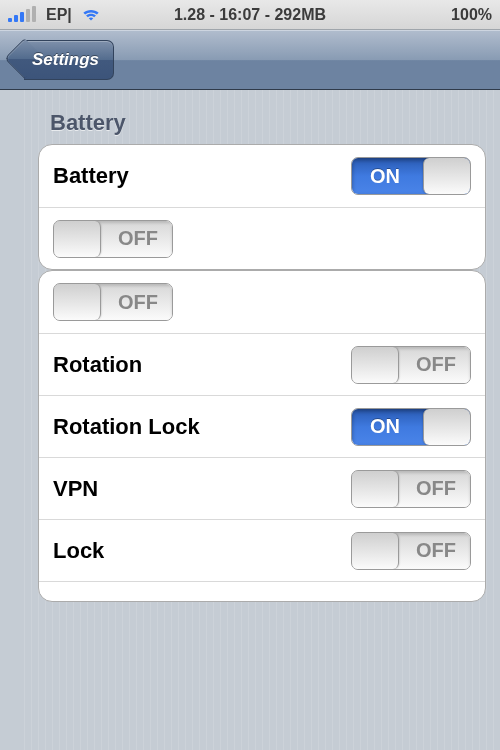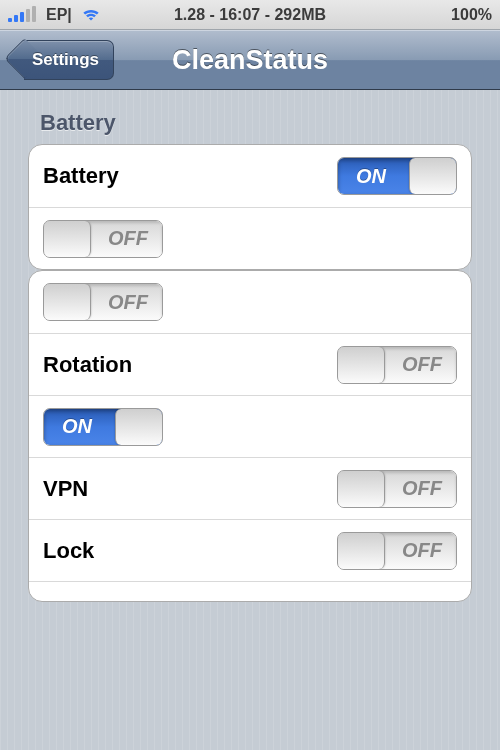--- a/index.html
+++ b/index.html
@@ -64,28 +64,29 @@
   position: absolute;
   left: -14px; top: 3px;
   width: 28px; height: 28px;
   background: linear-gradient(135deg, #7e90aa, #536c8e 50%, #41597e 51%, #3c547a);
   border: 1px solid #32435c;
   border-right: none; border-top: none;
   transform: rotate(45deg);
   border-radius: 4px 0 0 6px;
   box-shadow: inset 1px 0 0 rgba(255,255,255,0.15);
 }
-.back-button span { position: relative; z-index: 1; }
+.back-button span { position: relative; z-index: 1; font-style: italic; }
 
 .content {
   height: calc(750px - 30px - 60px);
   overflow-y: hidden;
   background: #c5ccd4;
   background-image: repeating-linear-gradient(90deg, rgba(255,255,255,0.12) 0 1px, transparent 1px 7px);
-  padding: 0 28px;
+  padding: 0 14px;
+  margin-left: 24px;
 }
 
 .group-header {
   color: #4c566a;
   font-size: 22px; font-weight: bold;
   text-shadow: 0 1px 0 rgba(255,255,255,0.6);
   padding: 20px 12px 8px;
 }
 
 .group {
@@ -106,21 +107,20 @@
 }
 
 .switch {
   width: 120px; height: 38px;
   border-radius: 7px;
   position: relative;
   overflow: hidden;
   border: 1px solid #9a9a9a;
   background: #fff;
   flex-shrink: 0;
-  font-style: italic;
 }
 .switch-track {
   position: absolute; top: 0; bottom: 0;
   width: 200%; display: flex;
   transition: none;
 }
 .switch[data-state="on"] .switch-track { left: 0; }
 .switch[data-state="off"] .switch-track { left: -100%; }
 .switch-on, .switch-off {
   width: 50%; height: 100%;
@@ -178,21 +178,20 @@
   <div class="status-center">1.28 - 16:07 - 292MB</div>
   <div class="status-right">
     <span>100%</span>
   </div>
 </div>
 
 <div class="nav-bar">
   <div class="back-button">
     <span>Settings</span>
   </div>
-  <div class="nav-title">CleanStatus</div>
 </div>
 
 <div class="content">
 
   <div class="group-header">Battery</div>
   <div class="group">
     <div class="row">
       <div class="row-label">Battery</div>
       <div class="switch" data-state="on">
         <div class="switch-track">
@@ -227,20 +226,21 @@
       <div class="row-label">Rotation</div>
       <div class="switch" data-state="off">
         <div class="switch-track">
           <div class="switch-on">ON</div>
           <div class="switch-off">OFF</div>
         </div>
         <div class="switch-knob"></div>
       </div>
     </div>
     <div class="row">
+      <div class="row-label">Rotation Lock</div>
       <div class="switch" data-state="on">
         <div class="switch-track">
           <div class="switch-on">ON</div>
           <div class="switch-off">OFF</div>
         </div>
         <div class="switch-knob"></div>
       </div>
     </div>
     <div class="row">
       <div class="row-label">VPN</div>

